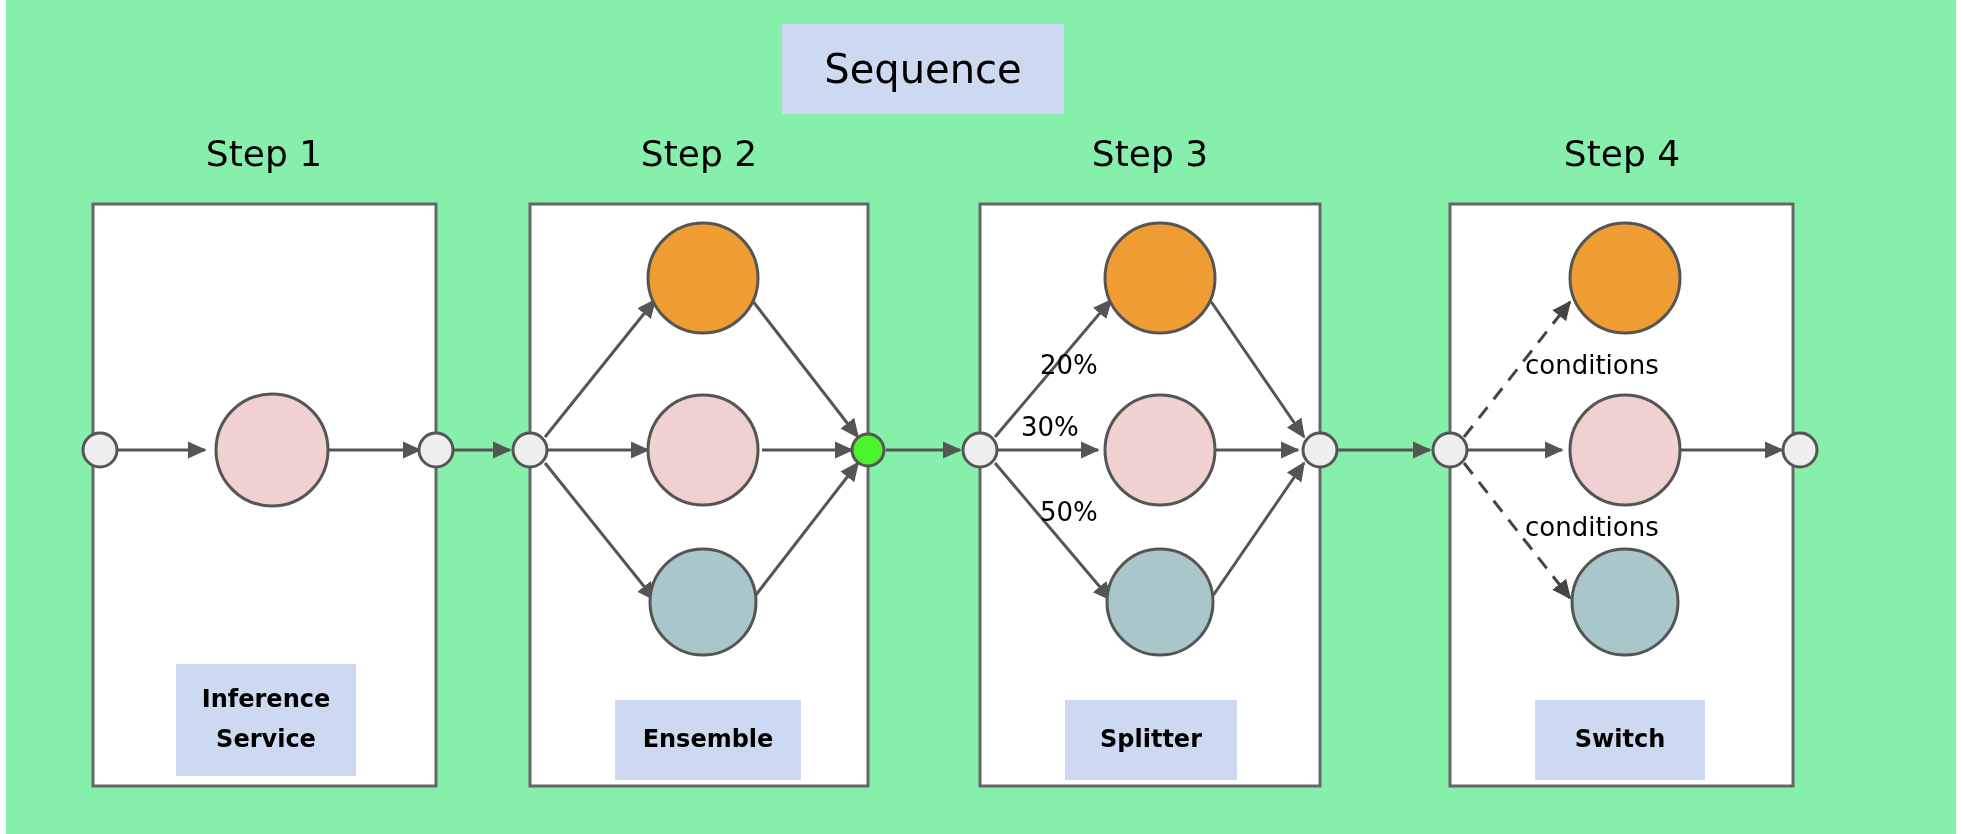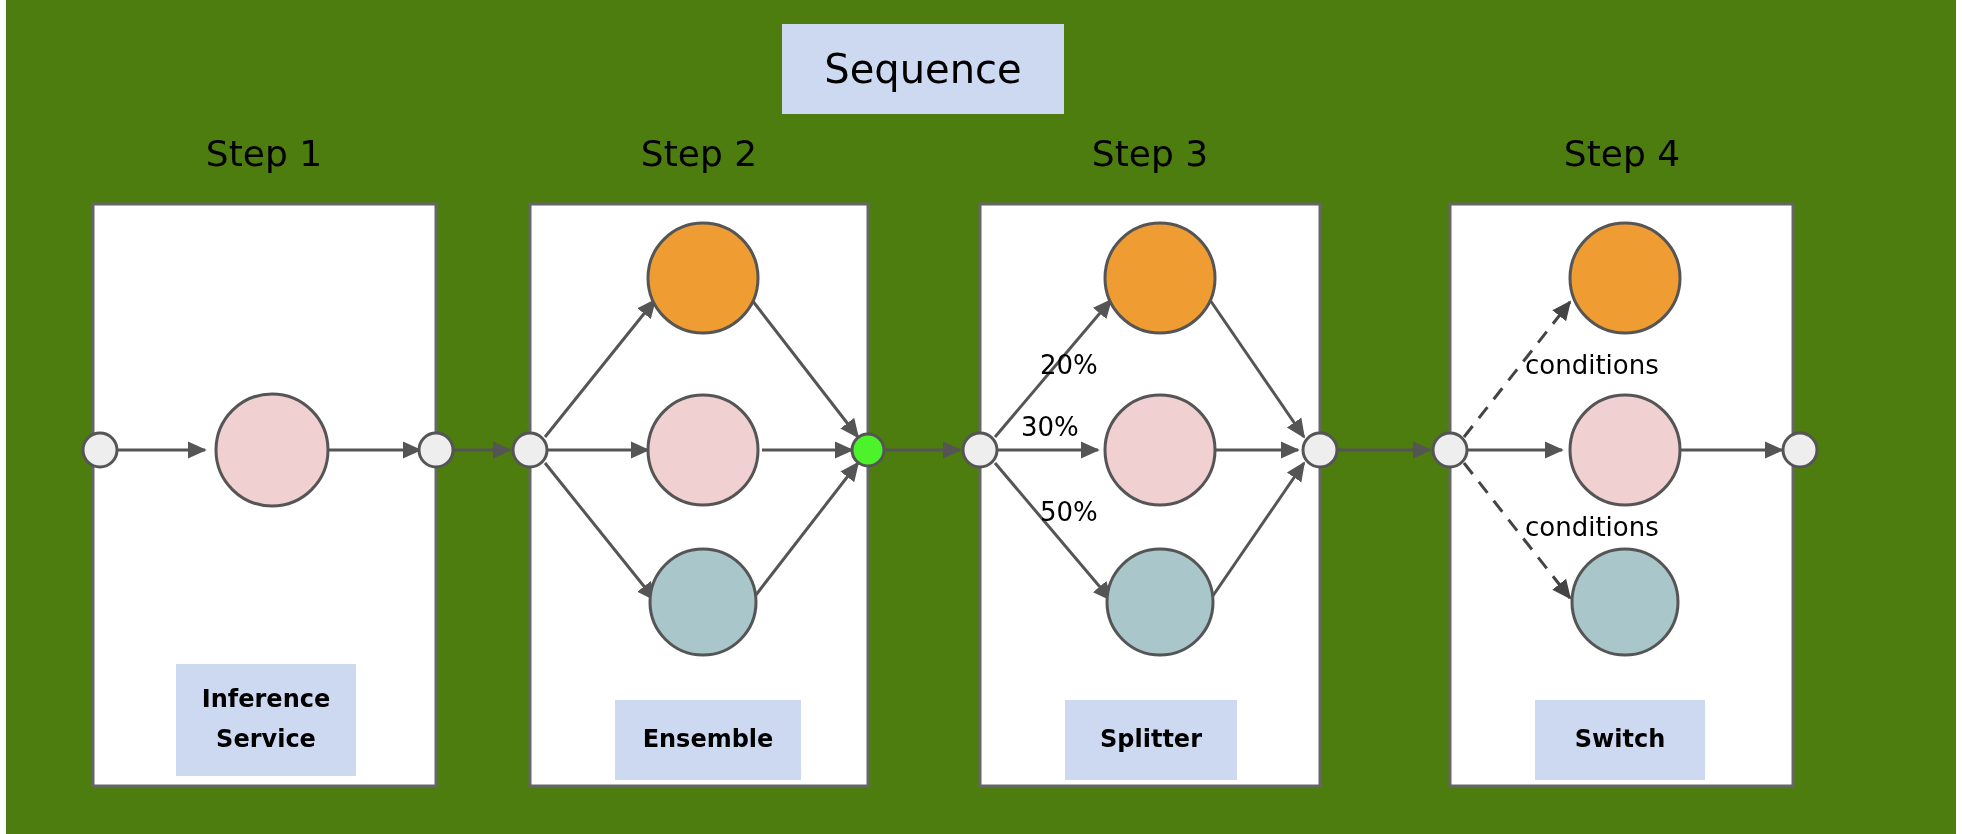--- a/index.html
+++ b/index.html
@@ -4,21 +4,21 @@
 <style>
   html, body {
     margin: 0;
     padding: 0;
     background: #ffffff;
   }
   #stage {
     position: relative;
     width: 1962px;
     height: 834px;
-    background: #4d7c0f;
+    background: #86efac;
     overflow: hidden;
     font-family: "DejaVu Sans", sans-serif;
   }
   
   #stage::before {
     content: "";
     position: absolute;
     left: 0; top: 0; bottom: 0;
     width: 6px;
     background: #ffffff;

